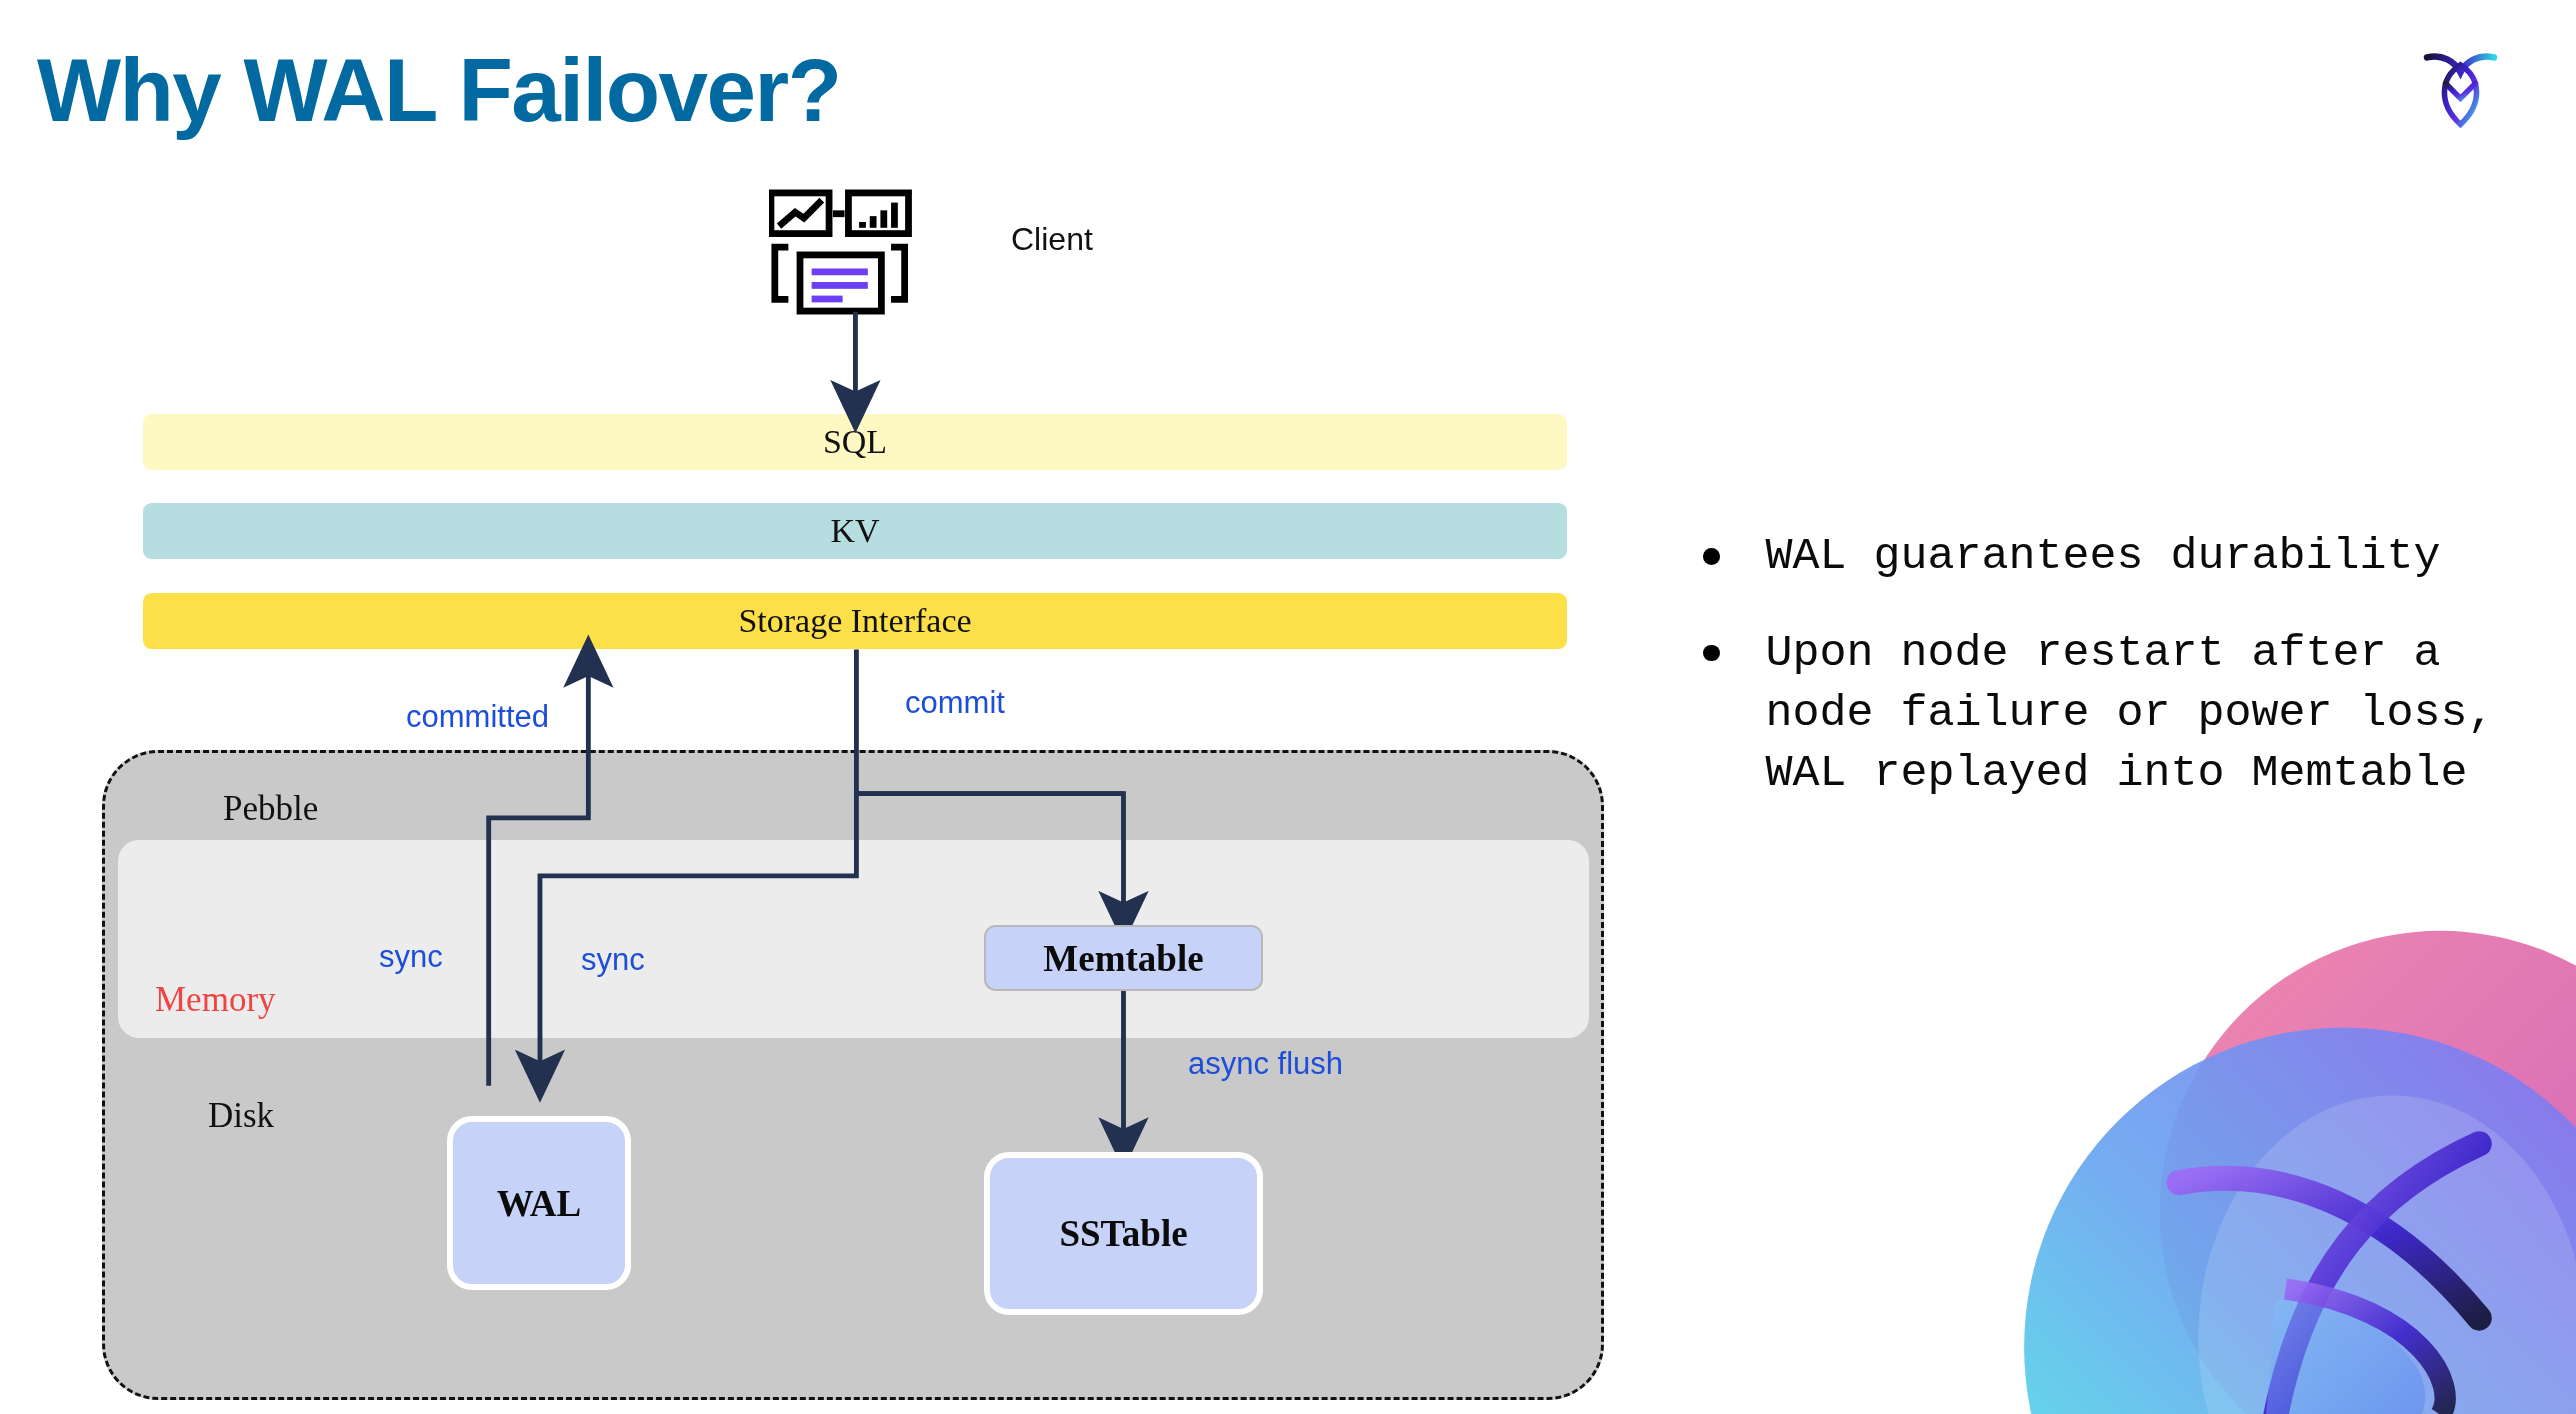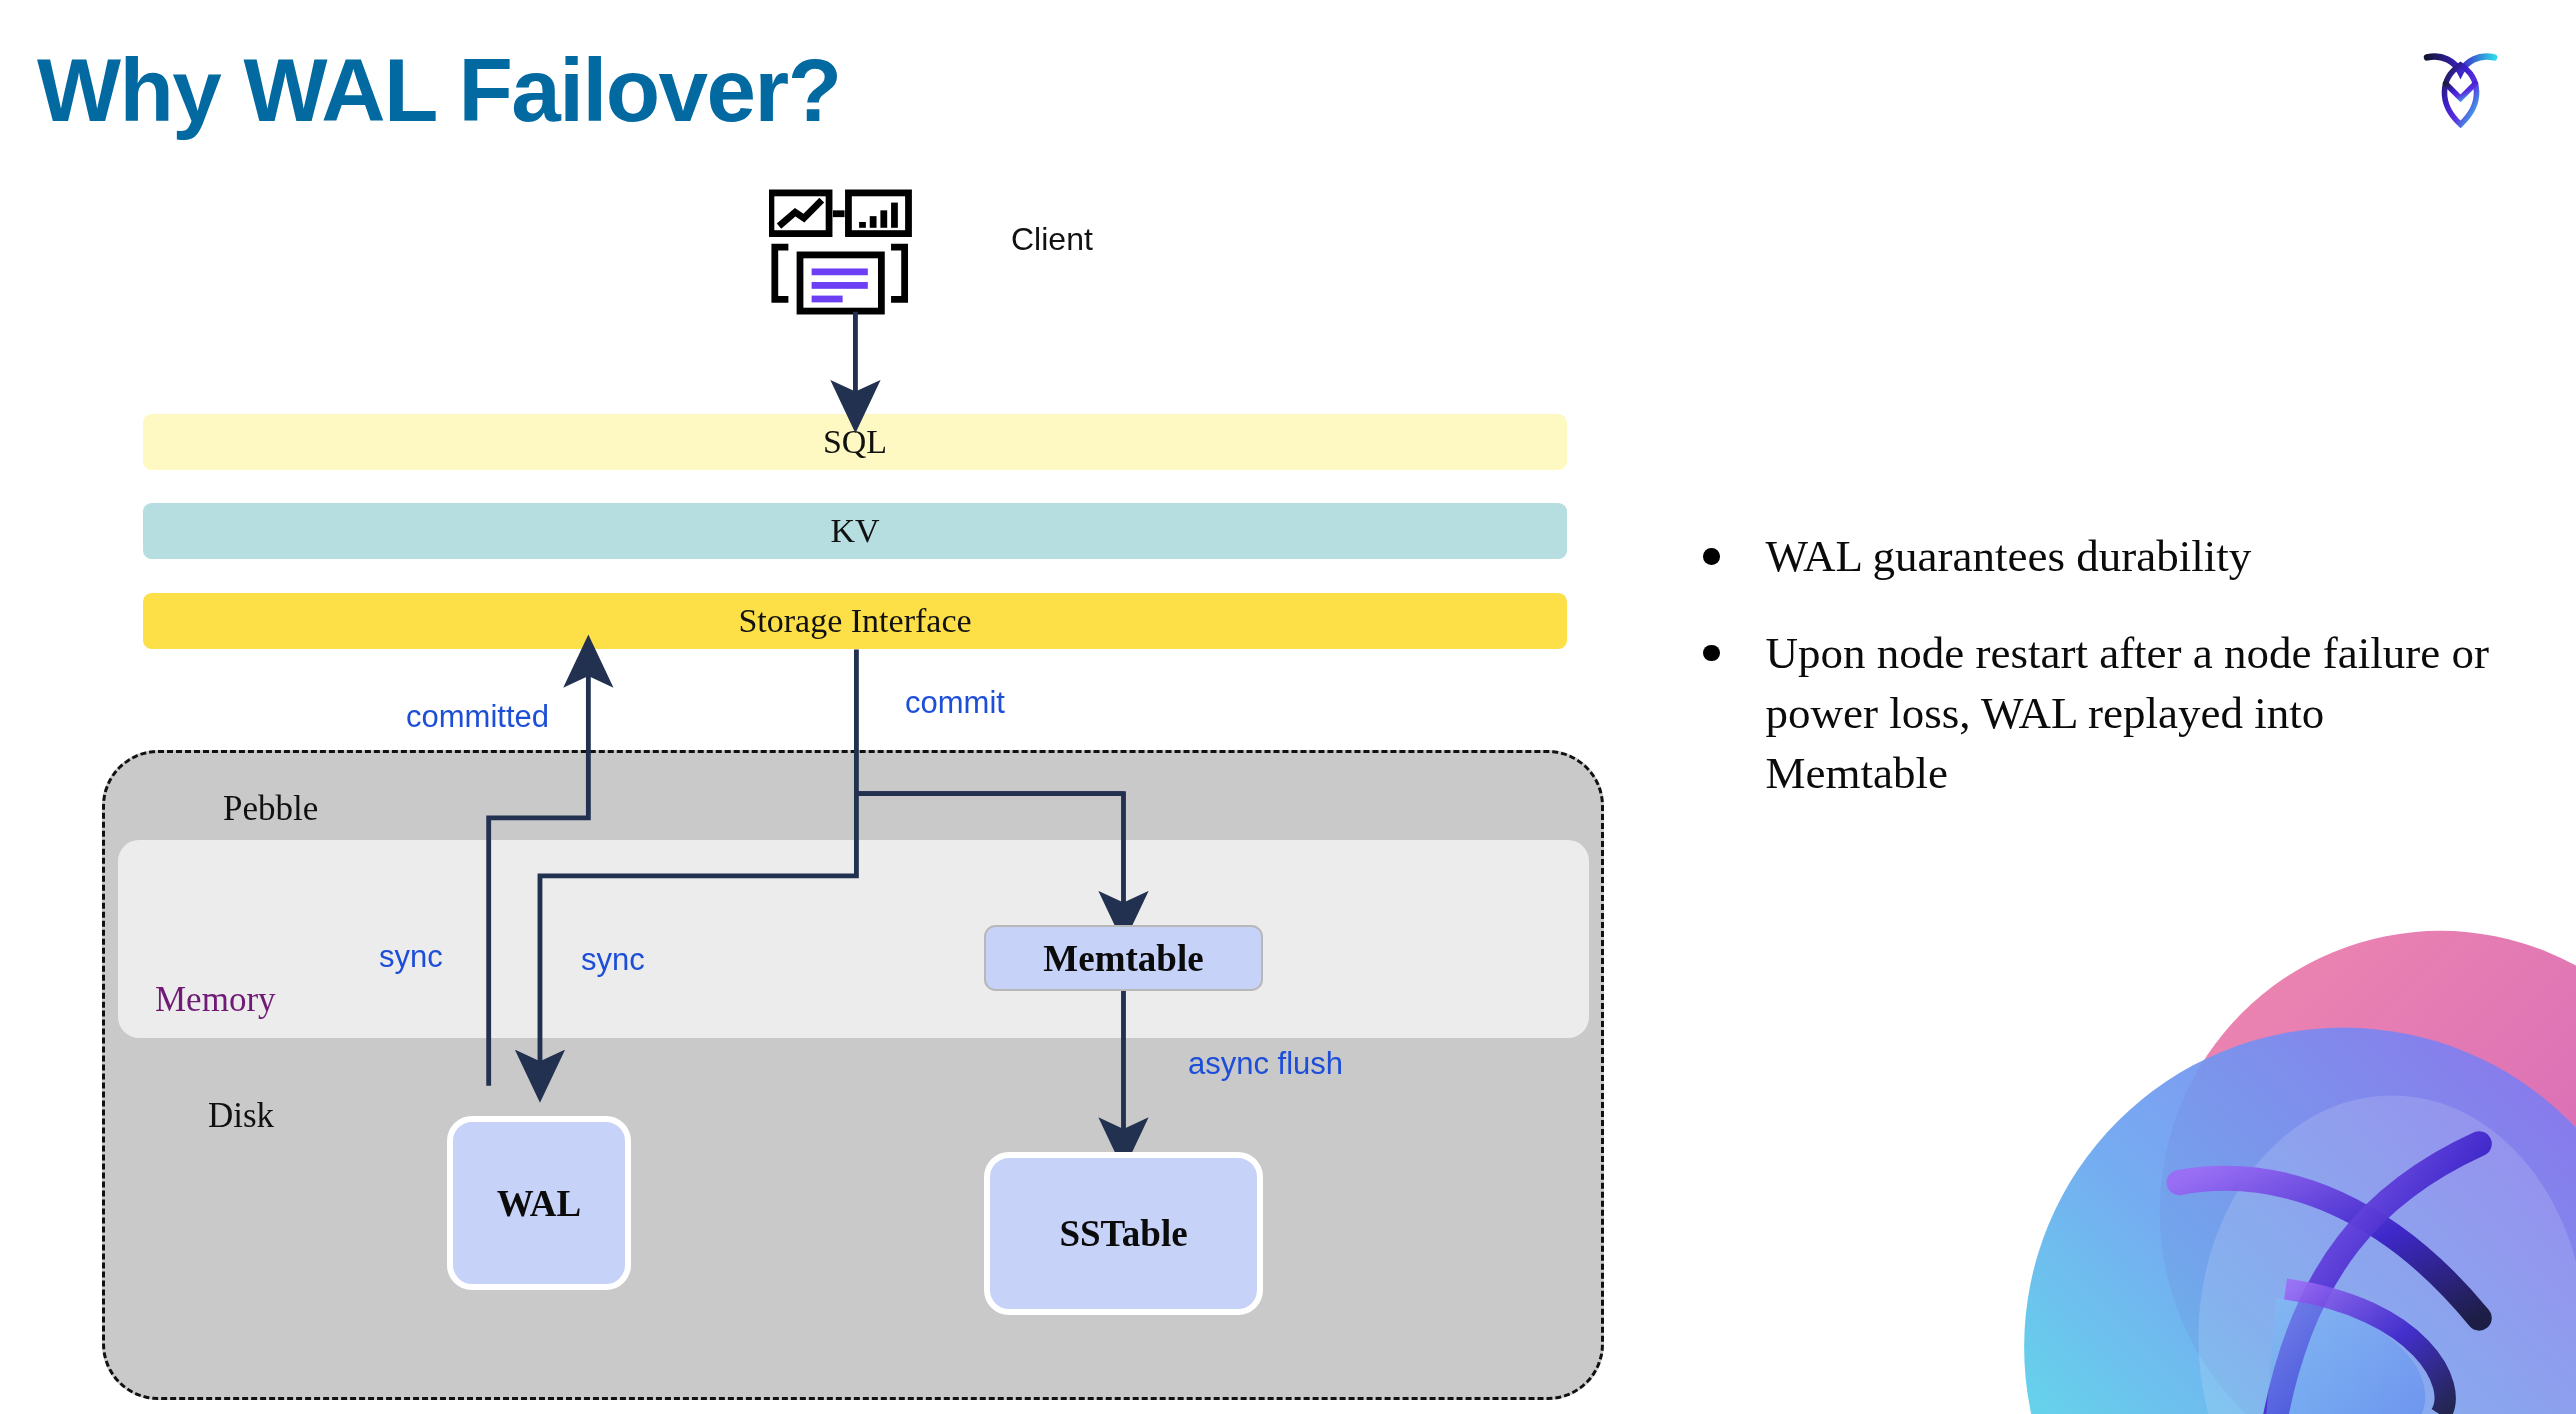--- a/index.html
+++ b/index.html
@@ -116,21 +116,21 @@
     height: 198px;
     background: #ececec;
     border-radius: 21px;
   }
   #memory-label {
     position: absolute;
     left: 155px;
     top: 980px;
     font-family: "Liberation Serif", serif;
     font-size: 35px;
-    color: #701a75;
+    color: #ef4444;
   }
   #disk-label {
     position: absolute;
     left: 208px;
     top: 1096px;
     font-family: "Liberation Serif", serif;
     font-size: 35px;
     color: #111111;
   }
 
@@ -200,21 +200,21 @@
   #bullet-list {
     position: absolute;
     left: 1703px;
     top: 527px;
     width: 794px;
   }
   .bullet-item {
     display: flex;
     align-items: flex-start;
     margin-bottom: 37px;
-    font-family: Liberation Serif, serif;
+    font-family: Liberation Mono, monospace;
     font-size: 45px;
     line-height: 1.33;
     color: #0b0b0b;
   }
   .bullet-dot {
     flex: 0 0 auto;
     width: 16.5px;
     height: 16.5px;
     border-radius: 50%;
     background: #000000;

